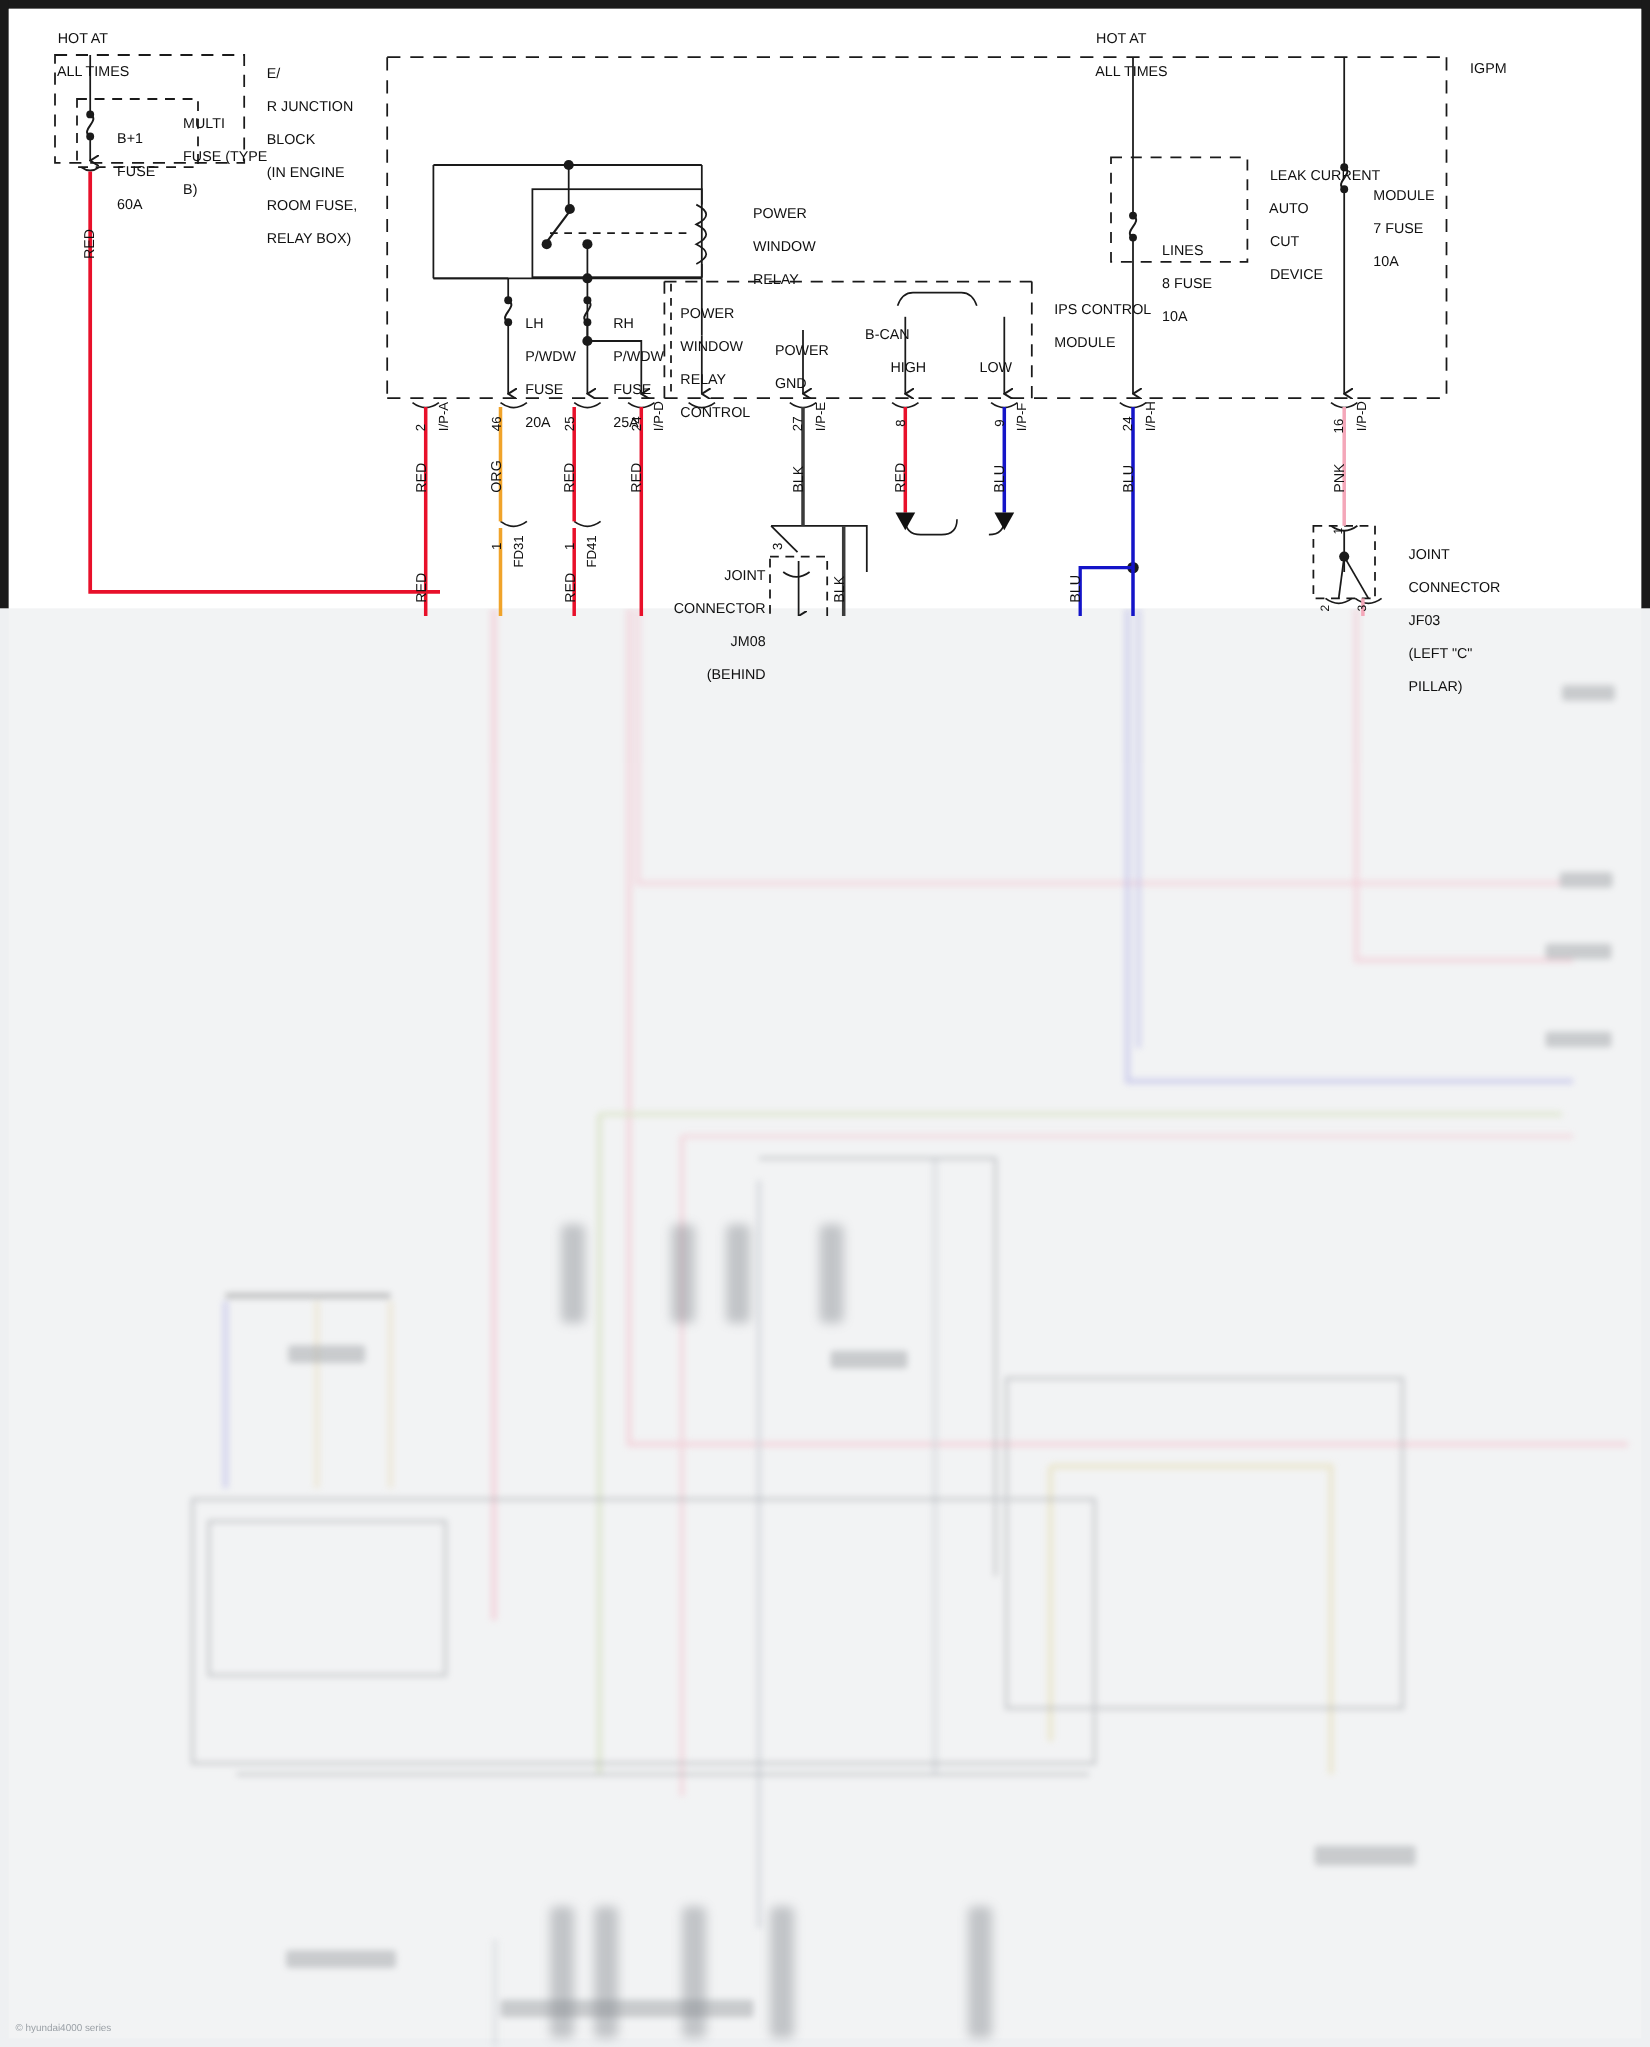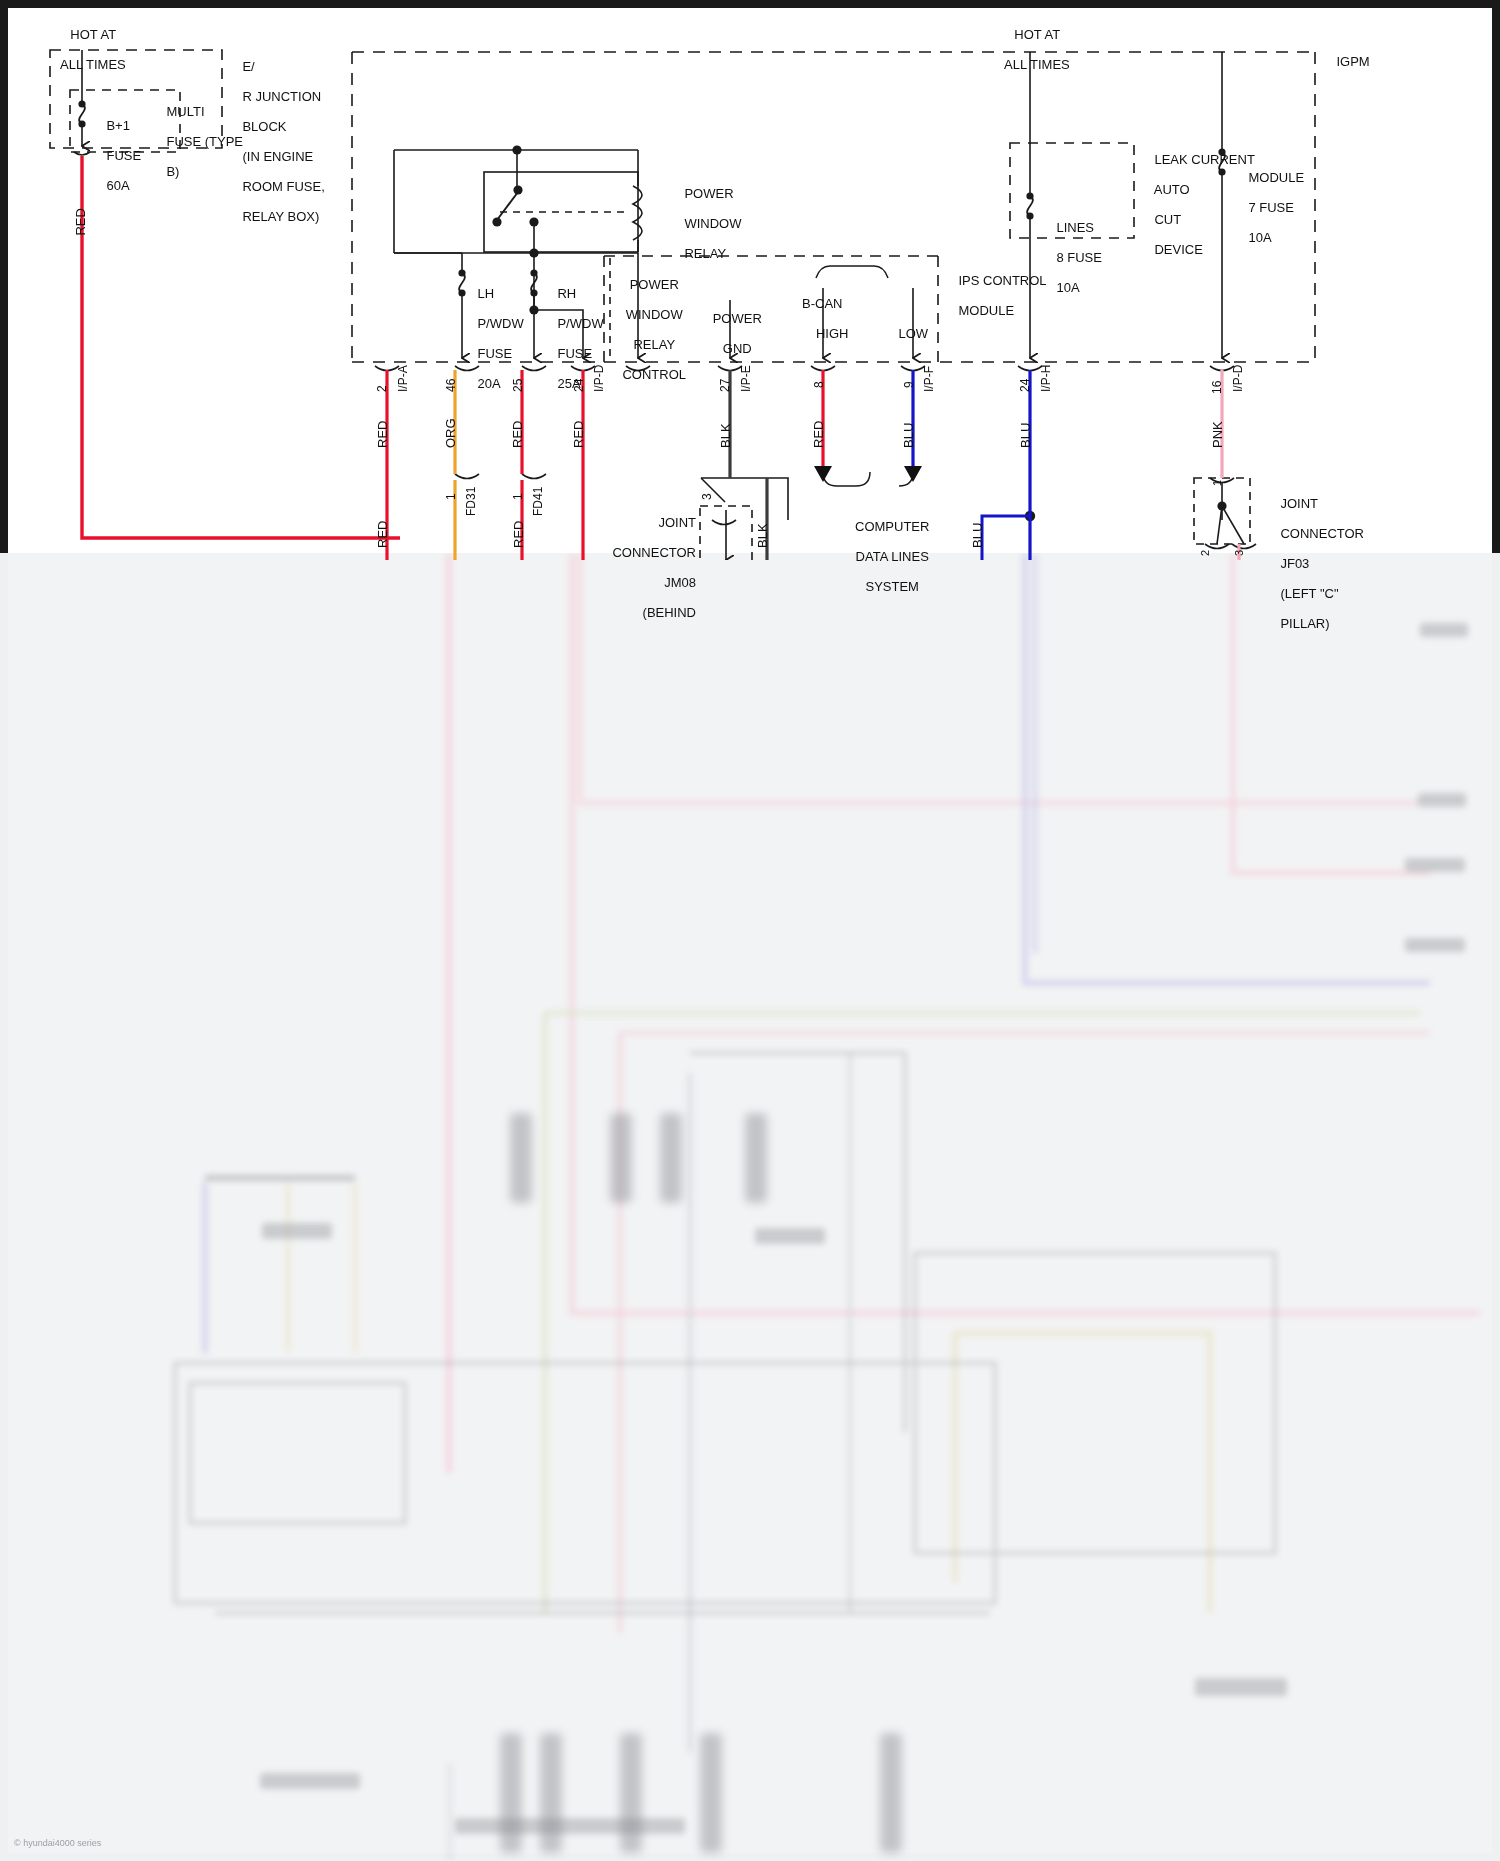--- a/index.html
+++ b/index.html
@@ -48,21 +48,21 @@
     font-family: "Liberation Sans", sans-serif;
     font-size: 13px;
     color: #111111;
     line-height: 15px;
     white-space: pre;
   }
   .txt.vert {
     transform-origin: 0 0;
     transform: rotate(-90deg);
   }
-  .txt.c { text-align: center; }
+  .txt.c { }
   .txt.r { text-align: right; }
   .small { font-size: 12px; }
   .tiny { font-size: 11px; }
   .blurlayer { filter: blur(3px); opacity: 0.55; }
   .blurlayer2 { filter: blur(5px); opacity: 0.40; }
   .wm {
     position: absolute; left: 14px; top: 1838px;
     font-size: 9px; color: #9aa0a6; font-family: "Liberation Sans", sans-serif;
   }
 </style>
@@ -441,25 +441,20 @@
   <div class="txt vert" style="left:970px; top:548px;"><span>BLU</span></div>
 
   <div class="txt vert small" style="left:700px; top:500px;"><span>3</span></div>
   <div class="txt r" style="left:586px; top:500px; width:110px;">
     <span>JOINT</span><br>
     <span>CONNECTOR</span><br>
     <span>JM08</span><br>
     <span>(BEHIND</span>
   </div>
 
-  <div class="txt c" style="left:820px; top:504px; width:130px;">
-    <span>COMPUTER</span><br>
-    <span>DATA LINES</span><br>
-    <span>SYSTEM</span>
-  </div>
 
   <div class="txt" style="left:1266px; top:481px;">
     <span>JOINT</span><br>
     <span>CONNECTOR</span><br>
     <span>JF03</span><br>
     <span>(LEFT "C"</span><br>
     <span>PILLAR)</span>
   </div>
   <div class="txt vert tiny" style="left:1210px; top:486px;"><span>1</span></div>
   <div class="txt vert tiny" style="left:1198px; top:556px;"><span>2</span></div>

